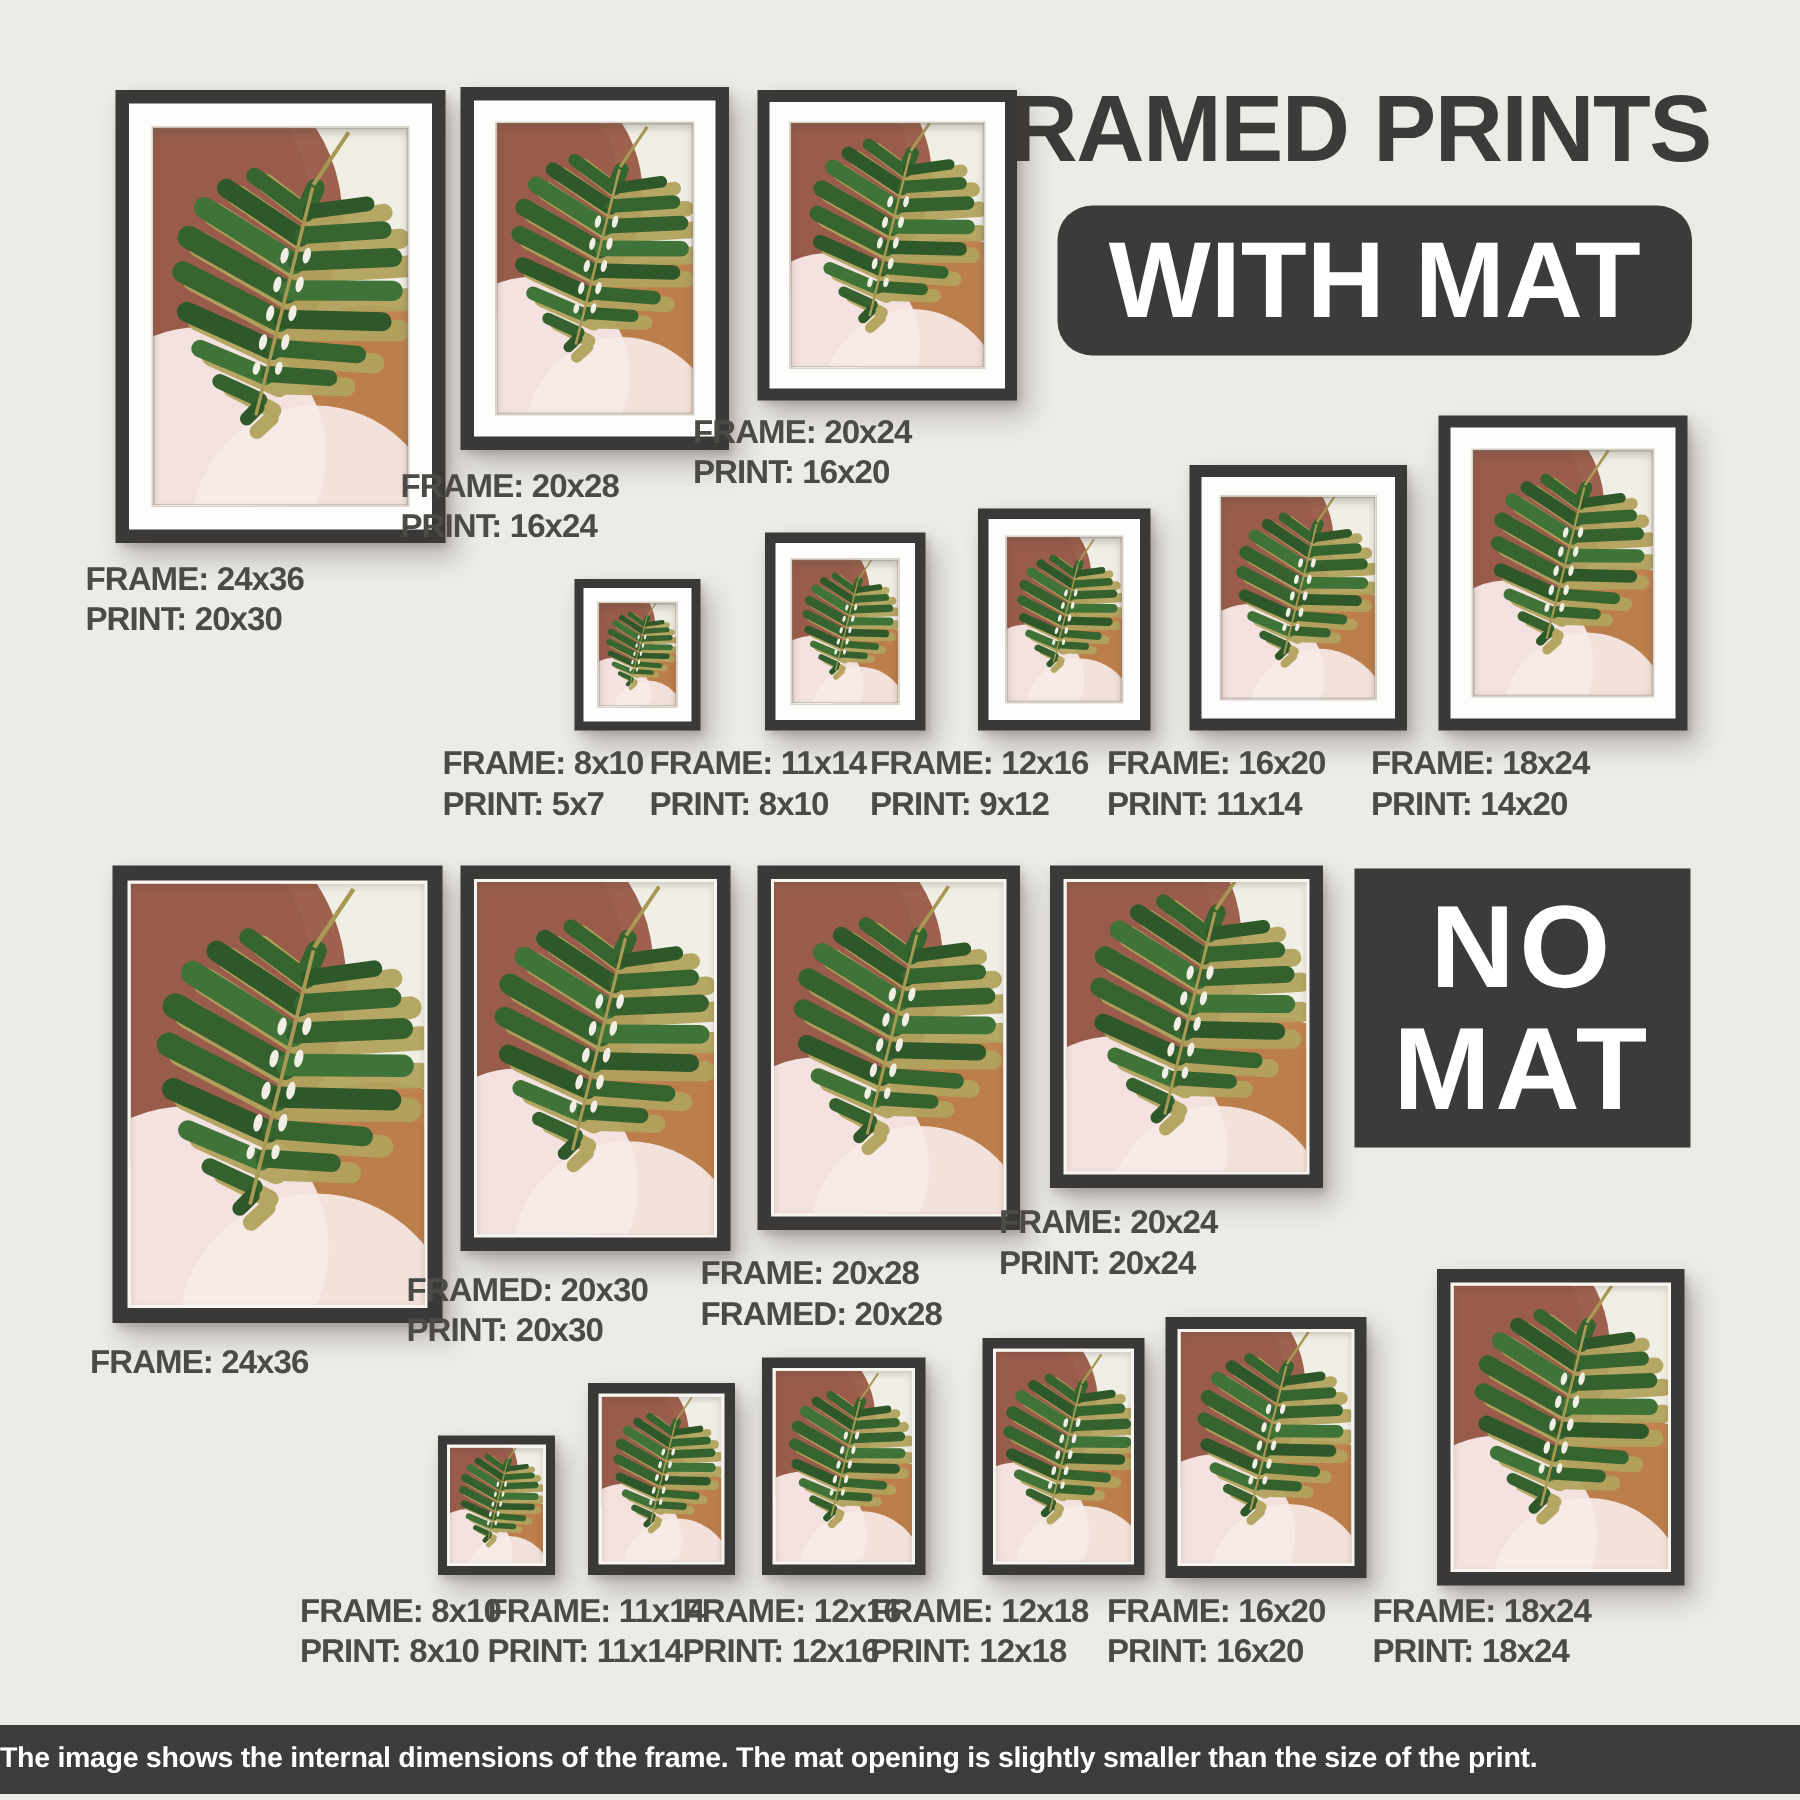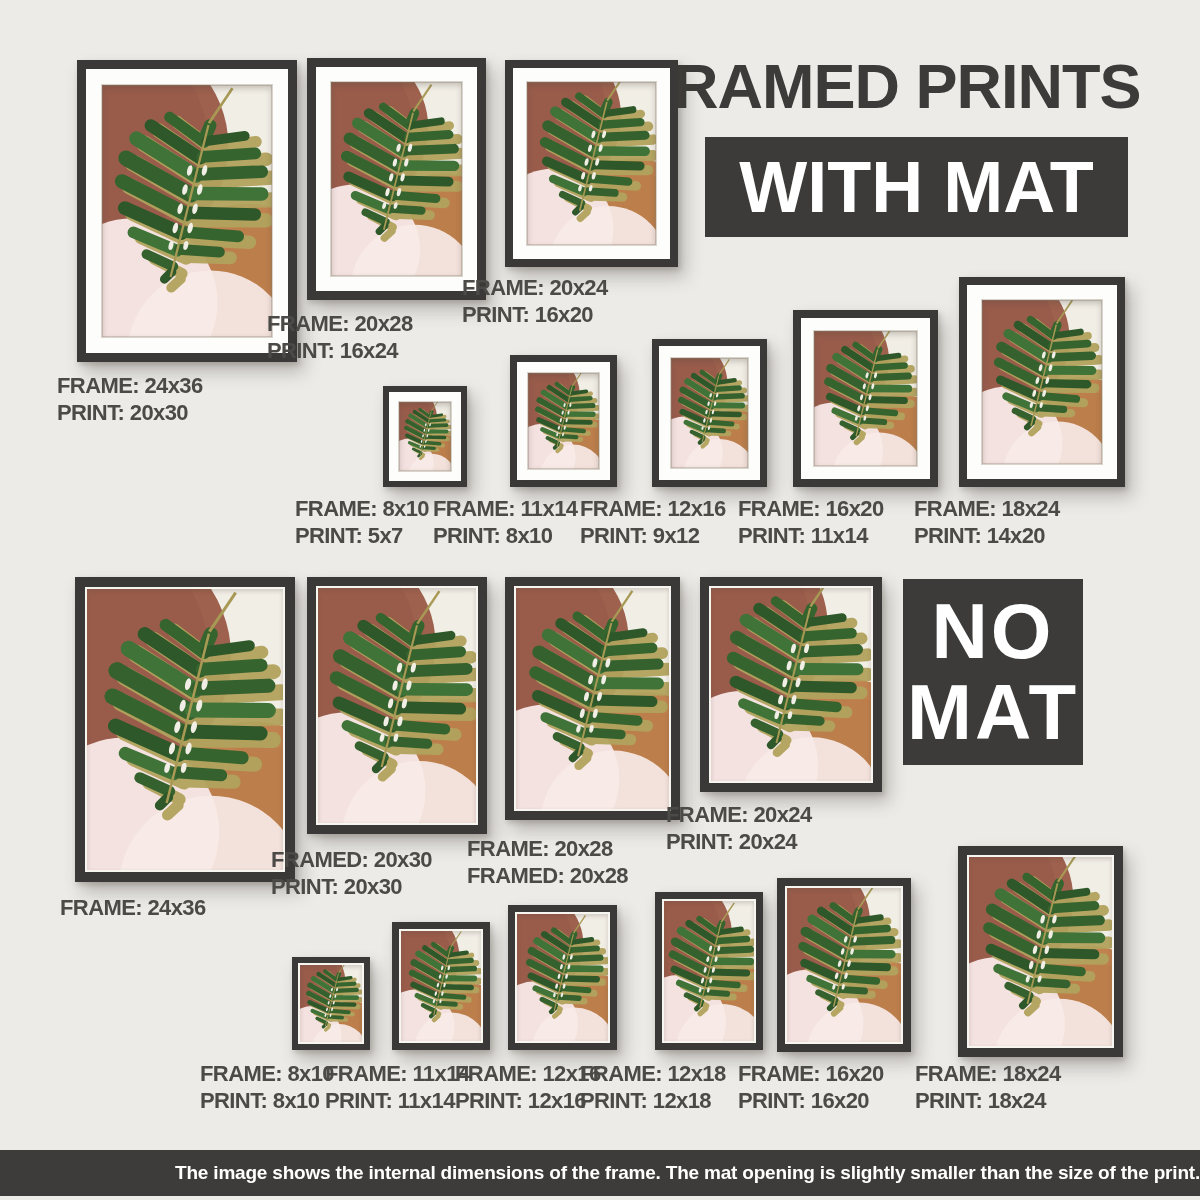--- a/index.html
+++ b/index.html
@@ -38,28 +38,28 @@
   }
   
   .page-title{
     position:absolute;left:888px;top:50px;transform:translateX(-50%);
     margin:0;font-size:63px;font-weight:700;color:#3c3b39;letter-spacing:-1px;white-space:nowrap;
   }
   .badge{
     position:absolute;background:#3c3b39;color:#ffffff;
     display:flex;align-items:center;justify-content:center;
   }
-  .badge-withmat{left:705px;top:137px;width:423px;height:100px;}
+  .badge-withmat{left:705px;top:137px;width:423px;height:100px;border-radius:23px;}
   .badge-withmat span{font-size:72px;font-weight:700;letter-spacing:0px;white-space:nowrap;}
-  .badge-nomat{left:903px;top:579px;width:180px;height:186px;flex-direction:column;}
+  .badge-nomat{left:903px;top:579px;width:224px;height:186px;flex-direction:column;}
   .badge-nomat span{font-size:78px;line-height:81px;font-weight:700;letter-spacing:3px;}
   
   .footer-bar{
     position:absolute;left:0;top:1150px;width:1200px;height:46px;background:#3d3c3a;
-    display:flex;align-items:center;justify-content:flex-end;
+    display:flex;align-items:center;justify-content:flex-start;
   }
   .footer-bar p{margin:0;color:#fff;font-size:19px;font-weight:700;letter-spacing:-.2px;white-space:nowrap;}
   .hidden-defs{position:absolute;width:0;height:0;overflow:hidden;}
 </style>
 </head>
 <body>
 
 <div id="canvas">
 
   <svg class="hidden-defs" aria-hidden="true">

